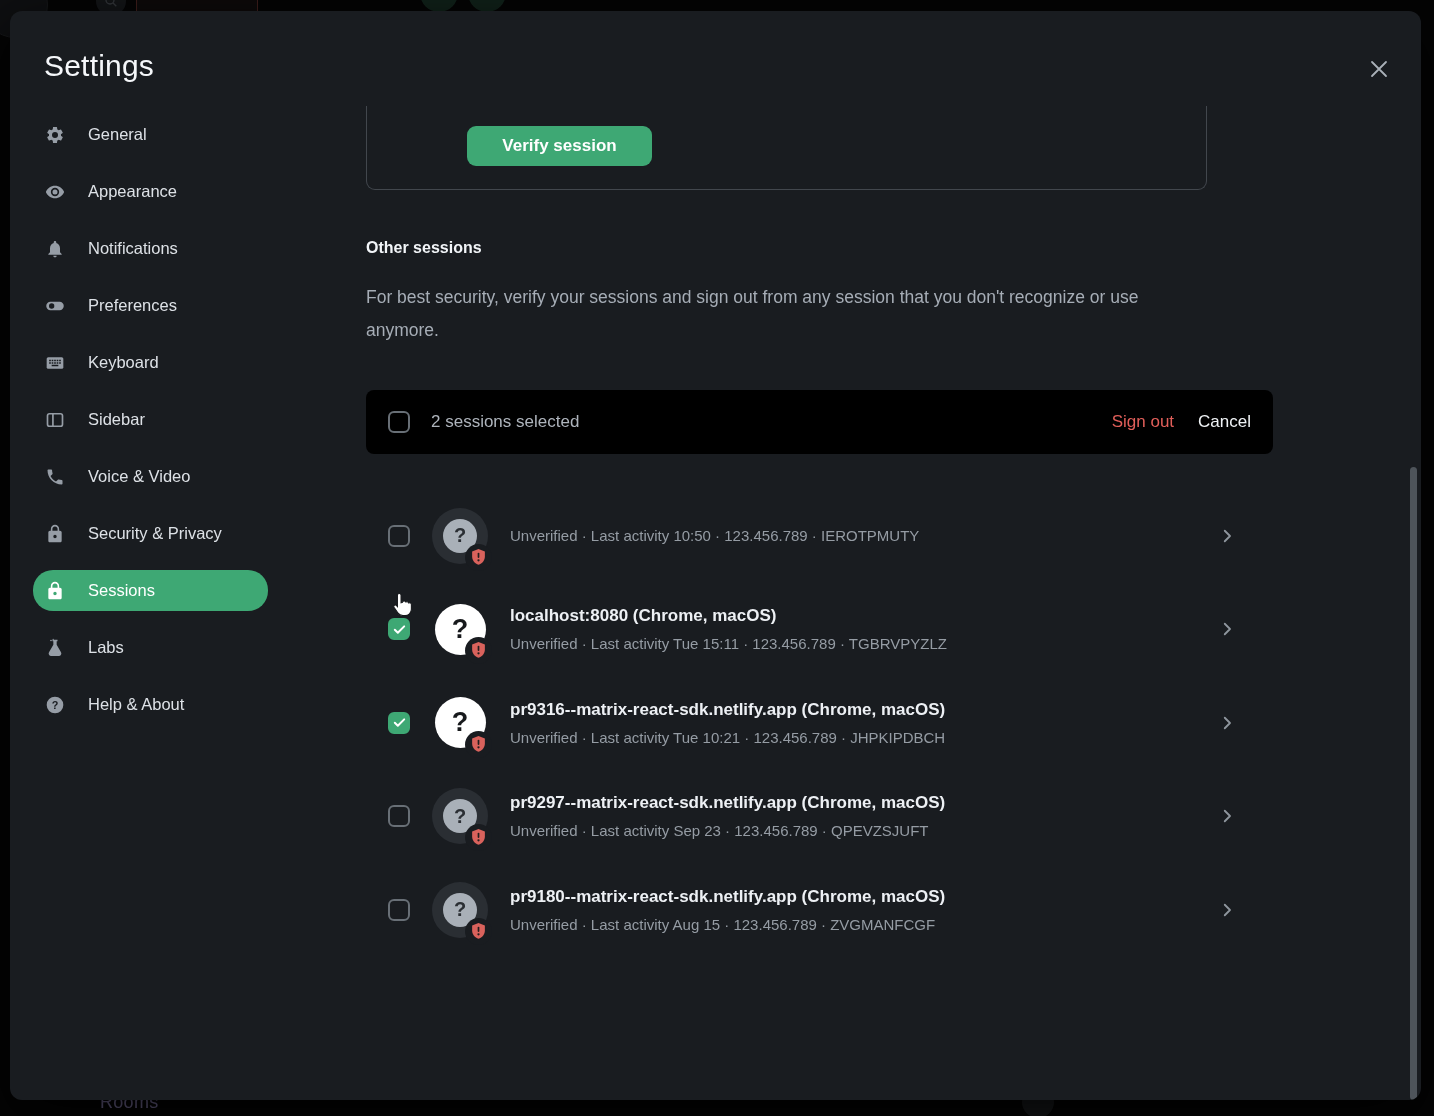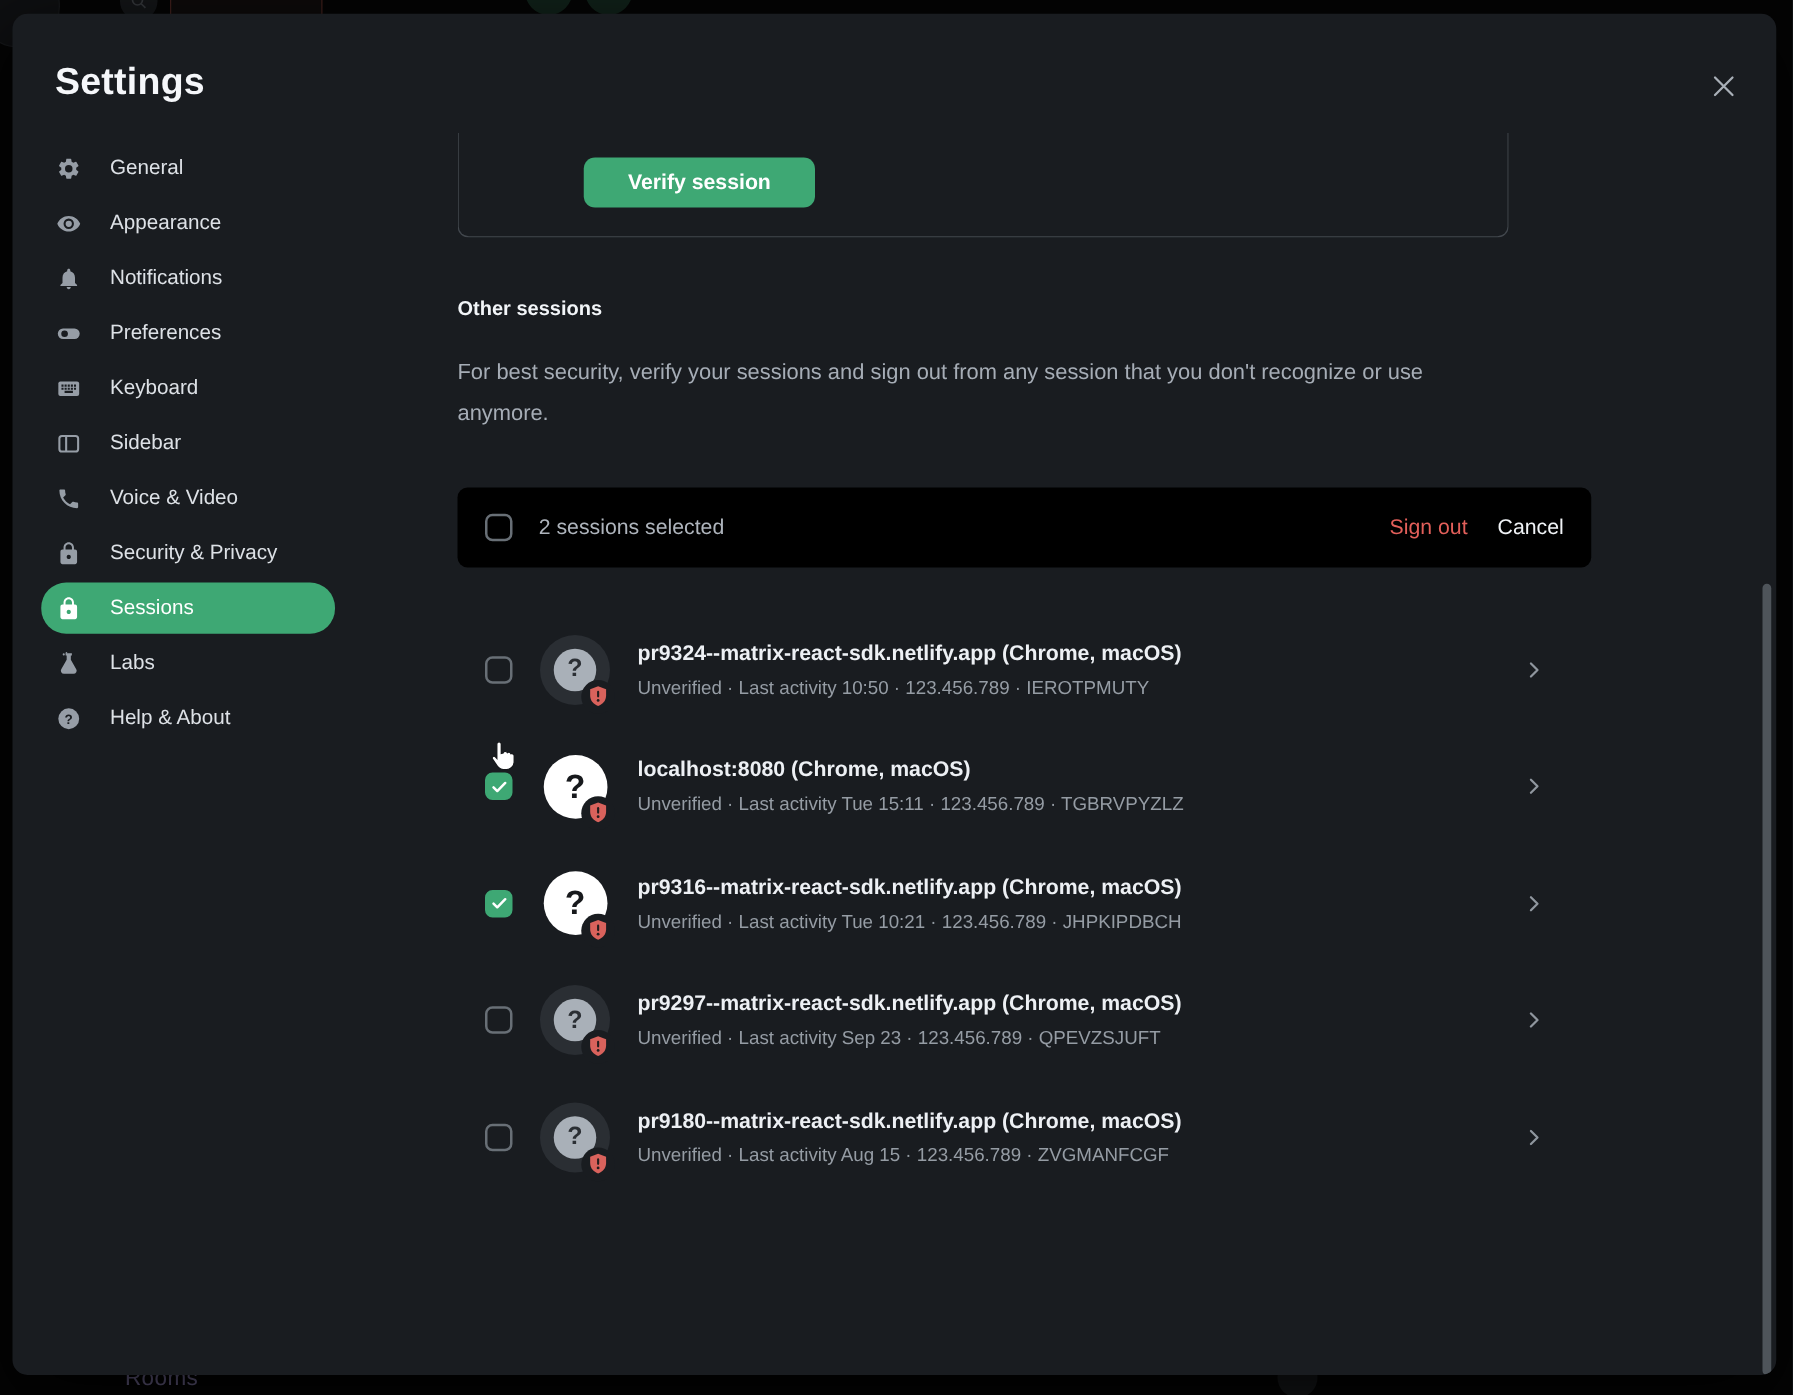--- a/index.html
+++ b/index.html
@@ -22,33 +22,33 @@
     display:flex; align-items:center; justify-content:center; color:#5a6066; }
 
   
   .modal {
     position:absolute; left:10px; top:11px; width:1411px; height:1089px;
     background:#191c20; border-radius:12px; overflow:hidden;
     box-shadow:0 18px 60px rgba(0,0,0,.8);
   }
   .dialog-title {
     position:absolute; left:34px; top:38px;
-    font-size:30px; font-weight:700; color:#f5f7fa; letter-spacing:.2px;
+    font-size:30px; font-weight:400; color:#f5f7fa; letter-spacing:.2px;
   }
   .close-btn {
     position:absolute; top:40px; right:22px; width:40px; height:40px;
     display:flex; align-items:center; justify-content:center;
     color:#a9b0b8; cursor:pointer; border-radius:8px;
   }
   .close-btn svg { width:24px; height:24px; }
 
   
   .sidebar {
     position:absolute; left:23px; top:103px; width:235px;
-    display:flex; flex-direction:column; gap:3px;
+    display:flex; flex-direction:column; gap:16px;
   }
   .side-item {
     height:41px; display:flex; align-items:center; padding:0 12px;
     border-radius:20px; cursor:pointer;
   }
   .side-icon { width:20px; height:20px; color:#969da6; flex:none;
     display:flex; align-items:center; justify-content:center; }
   .side-icon svg { width:20px; height:20px; }
   .side-label { margin-left:23px; font-size:16.5px; color:#dde1e6; white-space:nowrap; }
   .side-item.active { background:var(--accent); }
@@ -279,21 +279,20 @@
             </span>
       <span class="badge">
               <svg viewBox="0 0 24 26">
                 <path d="M12 1l9 3.4v7.1c0 5.8-3.8 10-9 11.7C6.8 21.5 3 17.3 3 11.5V4.4z" fill="#D9625C"></path>
                 <rect x="10.8" y="6.2" width="2.4" height="7.4" rx="1.2" fill="#231d1e"></rect>
                 <circle cx="12" cy="17" r="1.6" fill="#231d1e"></circle>
               </svg>
             </span>
     </div>
     <div class="session-text">
-      <div class="session-name">pr9324--matrix-react-sdk.netlify.app (Chrome, macOS)</div>
       <div class="session-details">Unverified · Last activity 10:50 · 123.456.789 · IEROTPMUTY</div>
     </div>
     <span class="chevron"><svg viewBox="0 0 24 24" fill="none" stroke="currentColor" stroke-width="2.4" stroke-linecap="round" stroke-linejoin="round">
               <path d="M9 5l7 7-7 7"></path>
             </svg></span>
   </div>
         <div class="session-row">
     <span class="checkbox checked">
             <svg viewBox="0 0 24 24" fill="none" stroke="#ffffff" stroke-width="3.2" stroke-linecap="round" stroke-linejoin="round">
               <path d="M4.5 12.5l4.8 4.8L19.5 7"></path>

